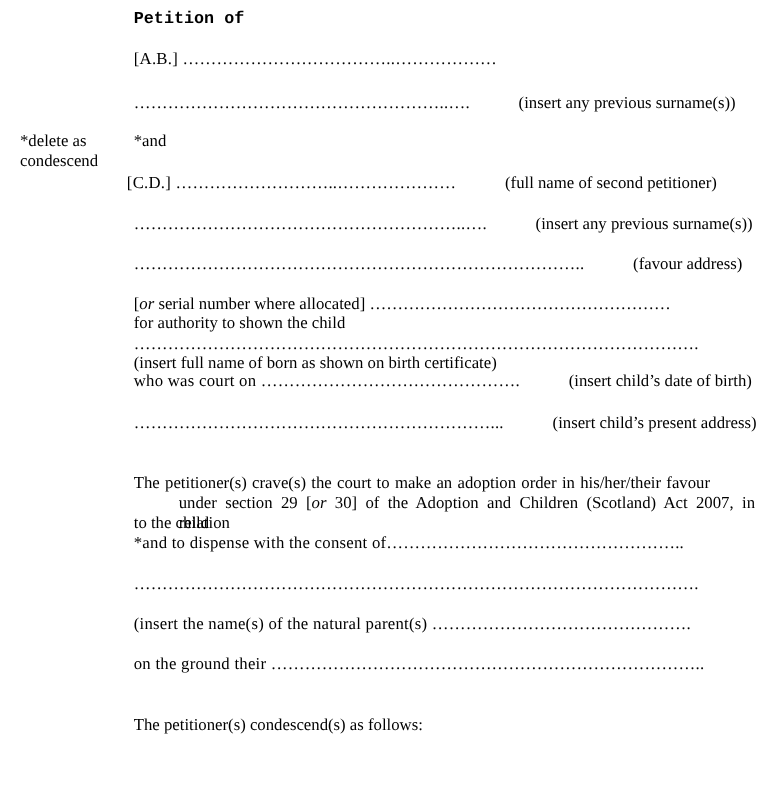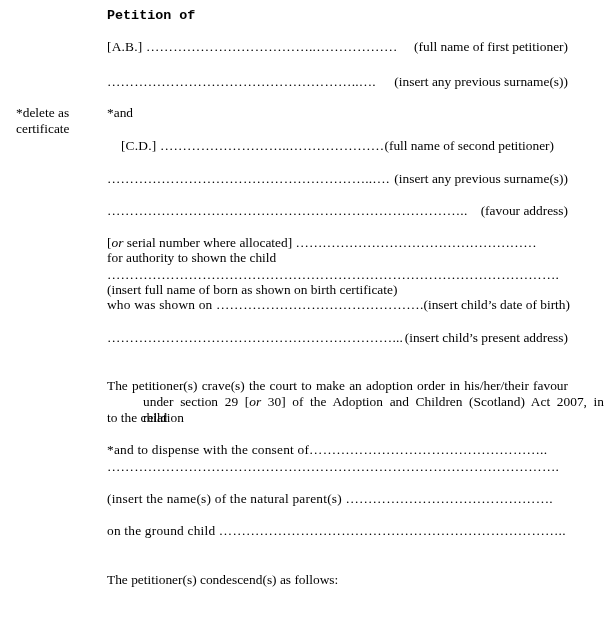--- a/index.html
+++ b/index.html
@@ -1,45 +1,44 @@
 <!DOCTYPE html>
 <html><head>
 <meta charset="utf-8">
 <style>
   html, body { margin: 0; padding: 0; background: #ffffff; }
   body { width: 608px; height: 644px; position: relative; overflow: hidden;
          font-family: "Liberation Serif", "DejaVu Serif", serif; font-size: 13.4px; color: #000; }
   .ln { position: absolute; white-space: nowrap; line-height: 16px; }
   .main { left: 107px; }
   .full { left: 107px; width: 461px; }
-  .split { display: flex; justify-content: space-between; }
+  .split { display: flex; justify-content: space-between; gap: 39px; }
   .dots { letter-spacing: 0.2px; }
   .bold { font-weight: bold; font-family: Liberation Mono, monospace; }
   .side { left: 16px; }
   .justify { text-align: justify; text-align-last: justify; white-space: normal; }
 </style>
 </head>
 <body>
 
 <div>
 
   <div class="ln main bold" style="top:8px;">Petition of</div>
 
   <div class="ln full split" style="top:39px;">
     <span class="dots">[A.B.] ………………………………..………………</span>
-    <span>(full name of first petitioner)</span>
   </div>
 
   <div class="ln full split" style="top:74px;">
     <span class="dots">………………………………………………..….</span>
     <span>(insert any previous surname(s))</span>
   </div>
 
   <div class="ln side" style="top:105px;">*delete as</div>
-  <div class="ln side" style="top:121px;">certificate</div>
+  <div class="ln side" style="top:121px;">condescend</div>
 
   <div class="ln main" style="top:105px;">*and</div>
 
   <div class="ln full split" style="top:138px;justify-content:center;">
     <span class="dots">[C.D.] ………………………..…………………</span>
     <span>(full name of second petitioner)</span>
   </div>
 
   <div class="ln full split" style="top:171px;">
     <span class="dots">…………………………………………………..….</span>
@@ -53,34 +52,34 @@
 
   <div class="ln main" style="top:235px;">
     <span>[</span><i>or</i><span> serial number where allocated] ………………………………………………</span>
   </div>
   <div class="ln main" style="top:250px;">for authority to shown the child</div>
 
   <div class="ln main dots" style="top:267px;">……………………………………………………………………………………….</div>
   <div class="ln main" style="top:282px;">(insert full name of born as shown on birth certificate)</div>
 
   <div class="ln full split" style="top:297px;">
-    <span class="dots">who was shown on ……………………………………….</span>
+    <span class="dots">who was court on ……………………………………….</span>
     <span>(insert child’s date of birth)</span>
   </div>
 
   <div class="ln full split" style="top:330px;">
     <span class="dots">………………………………………………………...</span>
     <span>(insert child’s present address)</span>
   </div>
 
   <div class="ln full justify" style="top:378px;">The petitioner(s) crave(s) the court to make an adoption order in his/her/their favour</div>
   <div class="ln full justify" style="top:394px;margin-left:36px;">
     <span>under section 29 [</span><i>or</i><span> 30] of the Adoption and Children (Scotland) Act 2007, in relation</span>
   </div>
   <div class="ln main" style="top:410px;">to the child</div>
-  <div class="ln main dots" style="top:426px;margin-top:16px;">*and to dispense with the consent of……………………………………………..</div>
+  <div class="ln main dots" style="top:426px;">*and to dispense with the consent of……………………………………………..</div>
   <div class="ln main dots" style="top:459px;">……………………………………………………………………………………….</div>
   <div class="ln main dots" style="top:491px;">(insert the name(s) of the natural parent(s) ……………………………………….</div>
-  <div class="ln main dots" style="top:523px;">on the ground child …………………………………………………………………..</div>
+  <div class="ln main dots" style="top:523px;">on the ground their …………………………………………………………………..</div>
 
   <div class="ln main" style="top:572px;">The petitioner(s) condescend(s) as follows:</div>
 
 </div>
 
 </body></html>

